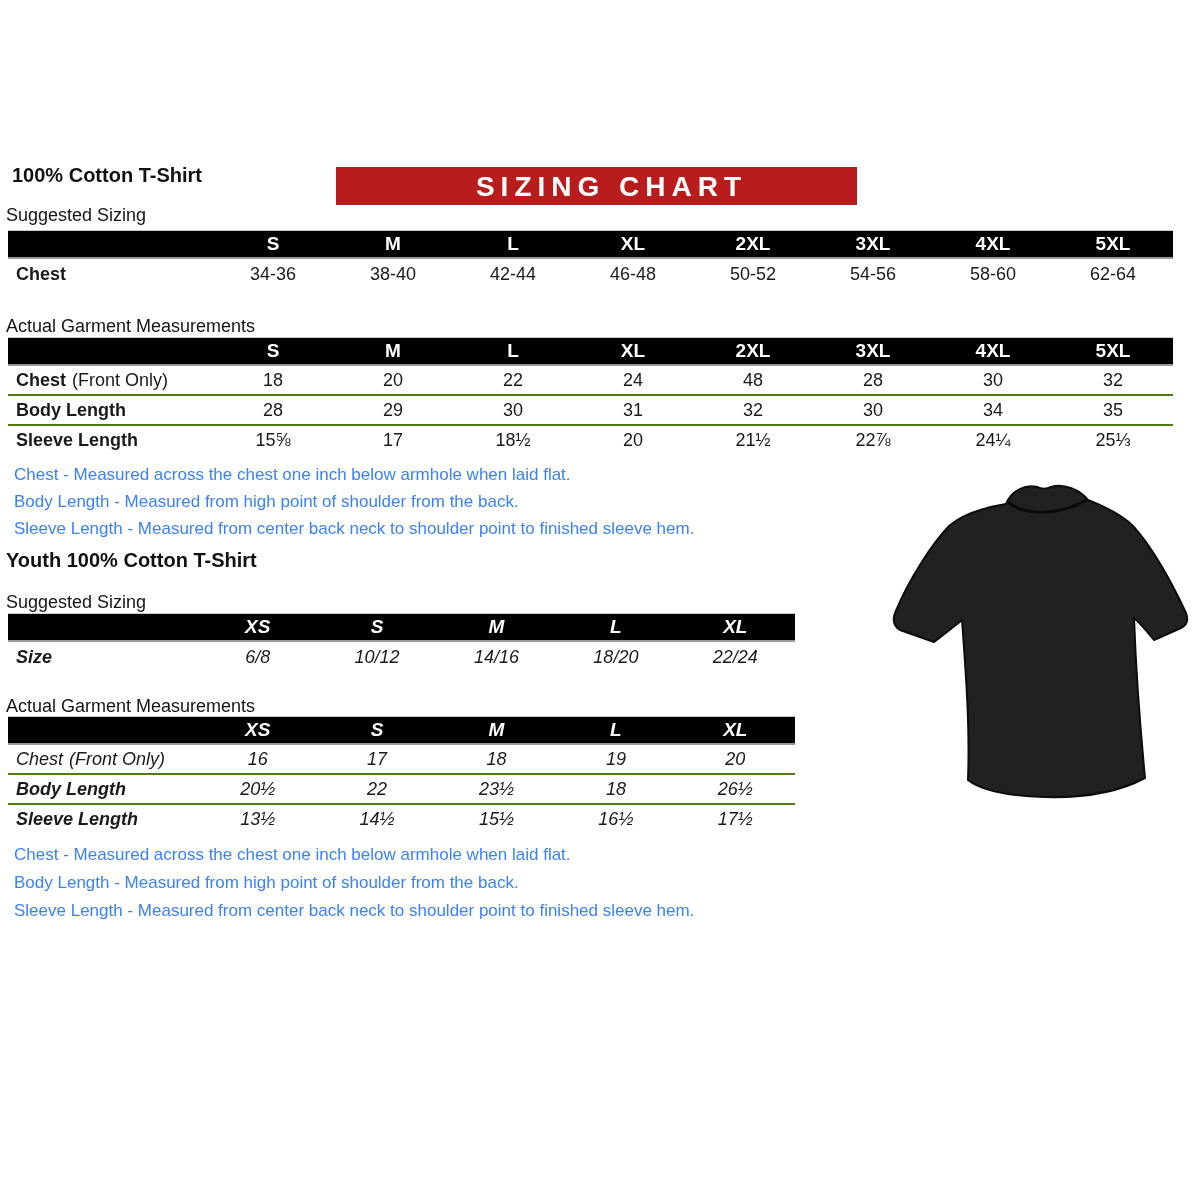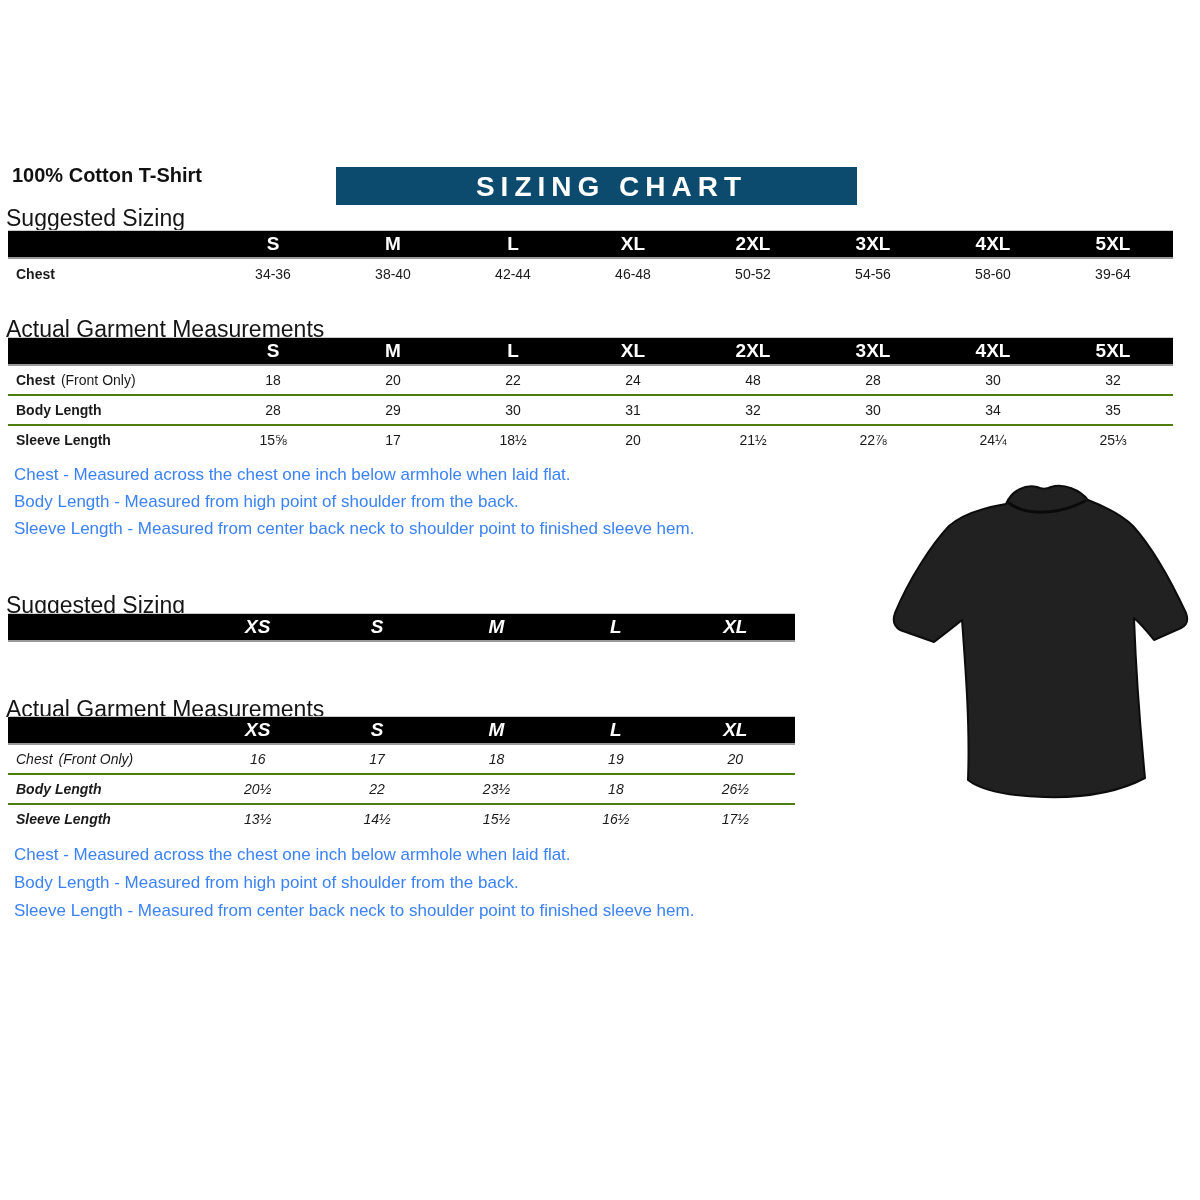--- a/index.html
+++ b/index.html
@@ -6,47 +6,47 @@
   .sheet {
     position:relative; width:1200px; height:1200px; background:#ffffff;
     font-family:"Liberation Sans", sans-serif; color:#1a1a1a; overflow:hidden;
   }
   .h-title { position:absolute; font-size:20px; font-weight:bold; color:#111; white-space:nowrap; }
   #main-title  { left:12px; top:164px; }
   #youth-title { left:6px;  top:549px; }
 
   #banner {
     position:absolute; left:336px; top:167px; width:521px; height:38px;
-    background:#0c4a6e; color:#fff; font-weight:bold; font-size:28px;
+    background:#b91c1c; color:#fff; font-weight:bold; font-size:28px;
     letter-spacing:6px; text-align:center; line-height:39px; text-indent:30px;
     white-space:nowrap;
   }
 
-  .section-label { position:absolute; font-size:23px; color:#151515; white-space:nowrap; }
+  .section-label { position:absolute; font-size:18px; color:#151515; white-space:nowrap; }
   #adult-suggested-label { left:6px; top:205px; }
   #adult-actual-label    { left:6px; top:316px; }
   #youth-suggested-label { left:6px; top:592px; }
   #youth-actual-label    { left:6px; top:696px; }
 
   .sizing-table { position:absolute; left:8px; border-top:1px solid #c9c9c9; }
   .t-adult { width:1165px; }
   .t-youth { width:787px;font-style:italic; }
   #adult-suggested-table { top:230px; }
   #adult-actual-table    { top:337px; }
   #youth-suggested-table { top:613px; }
   #youth-actual-table    { top:716px; }
 
   .thead {
     display:grid; background:#000; color:#fff; height:26px;
     align-items:center; font-weight:bold; font-size:19px;
     border-bottom:2px solid #9a9a9a;
   }
   .t-adult .thead, .t-adult .trow { grid-template-columns:205px repeat(8, 1fr); }
   .t-youth .thead, .t-youth .trow { grid-template-columns:190px repeat(5, 1fr); }
-  .trow { display:grid; align-items:center; font-size:14px; height:28px; background:#fff; }
+  .trow { display:grid; align-items:center; font-size:18px; height:28px; background:#fff; }
   .trow.tall { height:30px; }
   .trow + .trow { border-top:2px solid #4d7c0f; }
   .cell { text-align:center; white-space:nowrap; }
   .label-cell { text-align:left; padding-left:8px; white-space:nowrap; }
   .lbl-bold { font-weight:bold; }
   .suffix:not(:empty) { margin-left:6px; font-weight:normal;margin-top:12px; }
 
   .notes { position:absolute; font-size:17px; line-height:27px; color:#3b82f6; white-space:nowrap; }
   #adult-notes { left:14px; top:461px; }
   #youth-notes { left:14px; top:841px; line-height:28px; }
@@ -77,21 +77,21 @@
     </div>
     <div class="trow tall">
       <div class="label-cell lbl-bold">Chest</div>
       <div class="cell">34-36</div>
       <div class="cell">38-40</div>
       <div class="cell">42-44</div>
       <div class="cell">46-48</div>
       <div class="cell">50-52</div>
       <div class="cell">54-56</div>
       <div class="cell">58-60</div>
-      <div class="cell">39-64</div>
+      <div class="cell">62-64</div>
     </div>
   </div>
 
   <div class="section-label" id="adult-actual-label">Actual Garment Measurements</div>
 
   <div class="sizing-table t-adult" id="adult-actual-table">
     <div class="thead">
       <div class="label-cell"></div>
       <div class="cell">S</div>
       <div class="cell">M</div>
@@ -142,31 +142,40 @@
       <div class="cell">25⅓</div>
     </div>
   </div>
 
   <div class="notes" id="adult-notes">
     <div>Chest - Measured across the chest one inch below armhole when laid flat.</div>
     <div>Body Length - Measured from high point of shoulder from the back.</div>
     <div>Sleeve Length - Measured from center back neck to shoulder point to finished sleeve hem.</div>
   </div>
 
+  <div class="h-title" id="youth-title">Youth 100% Cotton T-Shirt</div>
 
   <div class="section-label" id="youth-suggested-label">Suggested Sizing</div>
 
   <div class="sizing-table t-youth" id="youth-suggested-table">
     <div class="thead">
       <div class="label-cell"></div>
       <div class="cell">XS</div>
       <div class="cell">S</div>
       <div class="cell">M</div>
       <div class="cell">L</div>
       <div class="cell">XL</div>
+    </div>
+    <div class="trow tall">
+      <div class="label-cell lbl-bold">Size</div>
+      <div class="cell">6/8</div>
+      <div class="cell">10/12</div>
+      <div class="cell">14/16</div>
+      <div class="cell">18/20</div>
+      <div class="cell">22/24</div>
     </div>
   </div>
 
   <div class="section-label" id="youth-actual-label">Actual Garment Measurements</div>
 
   <div class="sizing-table t-youth" id="youth-actual-table">
     <div class="thead">
       <div class="label-cell"></div>
       <div class="cell">XS</div>
       <div class="cell">S</div>

